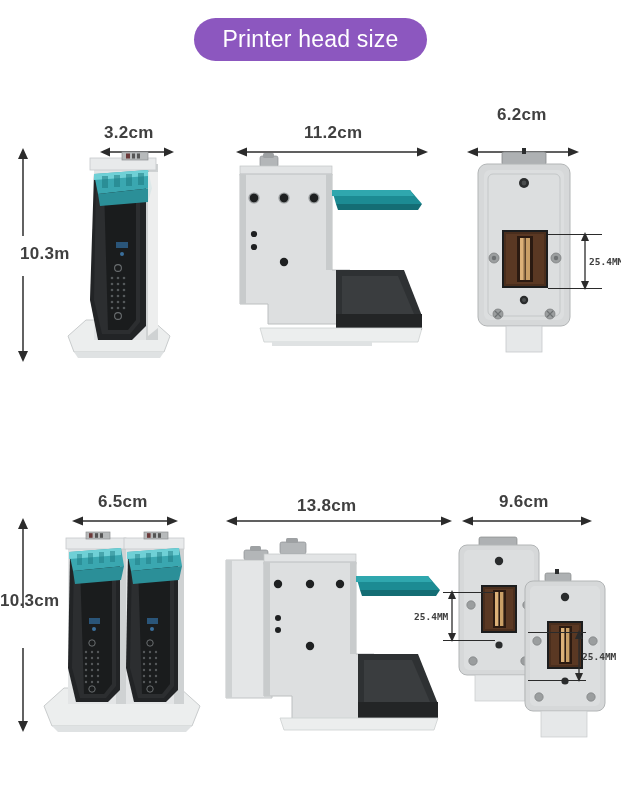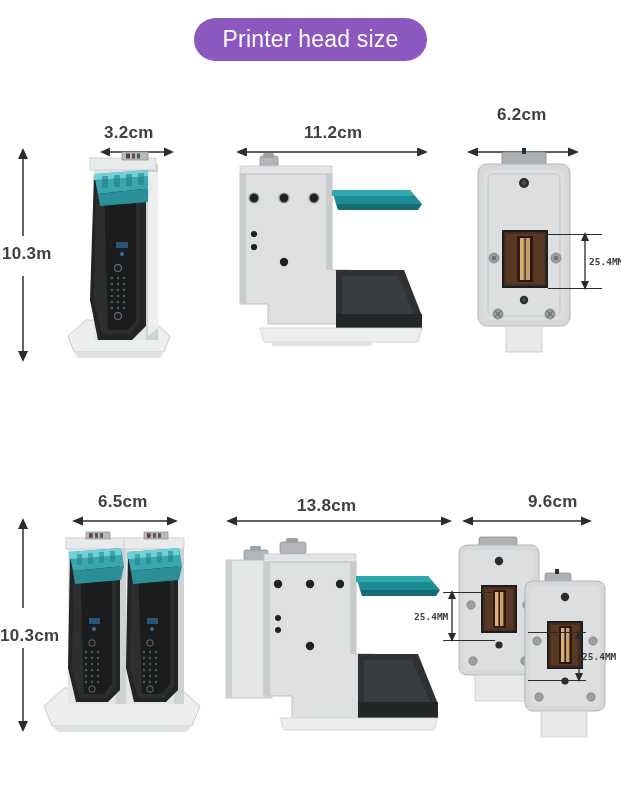--- a/index.html
+++ b/index.html
@@ -79,21 +79,21 @@
 </div>
 
 <div class="varrow" style="left:16px; top:148px;">
   <svg width="14" height="214" viewBox="0 0 14 214">
     <line x1="7" y1="6" x2="7" y2="88" stroke="#3a3a3a" stroke-width="1.6"></line>
     <line x1="7" y1="128" x2="7" y2="208" stroke="#3a3a3a" stroke-width="1.6"></line>
     <polygon points="7,0 2,11 12,11" fill="#2b2b2b"></polygon>
     <polygon points="7,214 2,203 12,203" fill="#2b2b2b"></polygon>
   </svg>
 </div>
-<div class="dim-label" style="left:2px; top:244px;">10.3m</div>
+<div class="dim-label" style="left:20px; top:244px;">10.3m</div>
 
 <div class="dim-label" style="left:304px; top:123px;">11.2cm</div>
 <div class="harrow" style="left:236px; top:146px;">
   <svg width="192" height="12" viewBox="0 0 192 12">
     <line x1="6" y1="6" x2="186" y2="6" stroke="#2b2b2b" stroke-width="1.6"></line>
     <polygon points="0,6 11,1.5 11,10.5" fill="#2b2b2b"></polygon>
     <polygon points="192,6 181,1.5 181,10.5" fill="#2b2b2b"></polygon>
   </svg>
 </div>
 
@@ -270,32 +270,32 @@
 </div>
 
 <div class="varrow" style="left:16px; top:518px;">
   <svg width="14" height="214" viewBox="0 0 14 214">
     <line x1="7" y1="6" x2="7" y2="90" stroke="#3a3a3a" stroke-width="1.6"></line>
     <line x1="7" y1="130" x2="7" y2="208" stroke="#3a3a3a" stroke-width="1.6"></line>
     <polygon points="7,0 2,11 12,11" fill="#2b2b2b"></polygon>
     <polygon points="7,214 2,203 12,203" fill="#2b2b2b"></polygon>
   </svg>
 </div>
-<div class="dim-label" style="left:0px; top:626px;">10.3cm</div>
+<div class="dim-label" style="left:0px; top:591px;">10.3cm</div>
 
 <div class="dim-label" style="left:297px; top:496px;">13.8cm</div>
 <div class="harrow" style="left:226px; top:515px;">
   <svg width="226" height="12" viewBox="0 0 226 12">
     <line x1="6" y1="6" x2="220" y2="6" stroke="#2b2b2b" stroke-width="1.6"></line>
     <polygon points="0,6 11,1.5 11,10.5" fill="#2b2b2b"></polygon>
     <polygon points="226,6 215,1.5 215,10.5" fill="#2b2b2b"></polygon>
   </svg>
 </div>
 
-<div class="dim-label" style="left:528px; top:492px;">9.6cm</div>
+<div class="dim-label" style="left:499px; top:492px;">9.6cm</div>
 <div class="harrow" style="left:462px; top:515px;">
   <svg width="130" height="12" viewBox="0 0 130 12">
     <line x1="6" y1="6" x2="124" y2="6" stroke="#2b2b2b" stroke-width="1.6"></line>
     <polygon points="0,6 11,1.5 11,10.5" fill="#2b2b2b"></polygon>
     <polygon points="130,6 119,1.5 119,10.5" fill="#2b2b2b"></polygon>
   </svg>
 </div>
 
 <div class="prod" style="left:42px; top:530px;">
   <svg width="160" height="208" viewBox="0 0 160 208">

